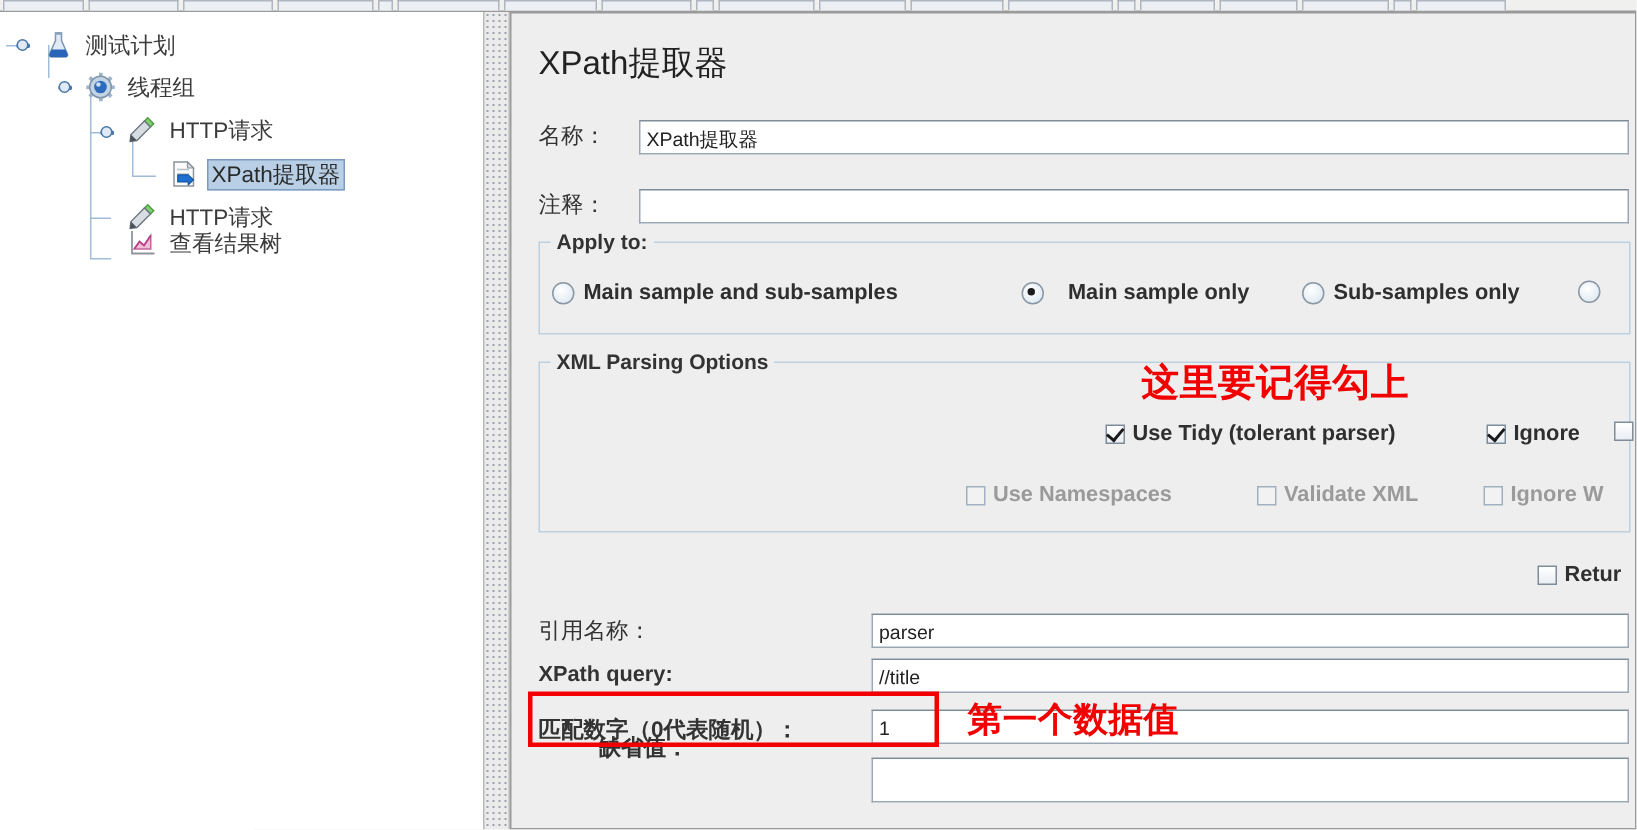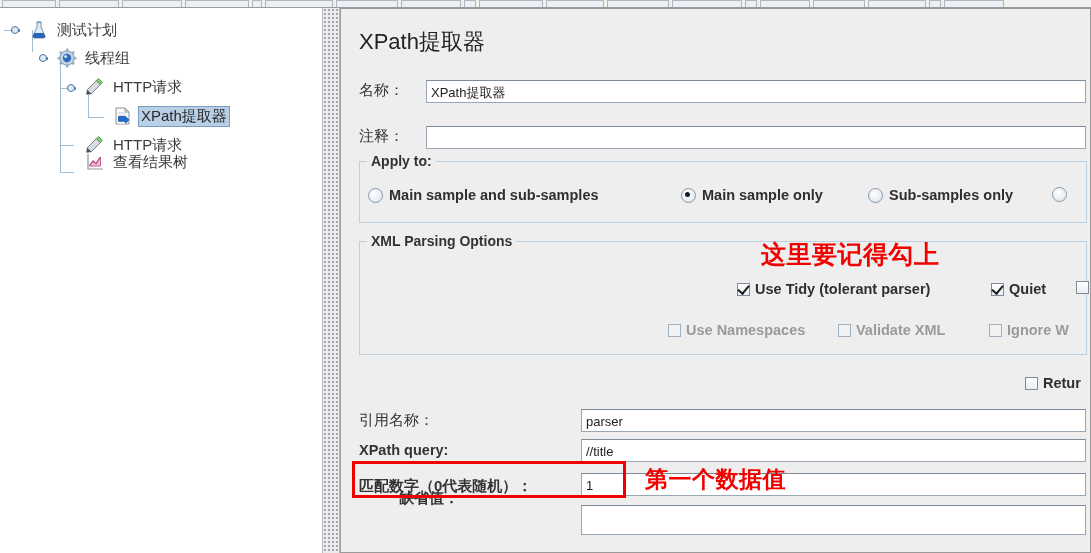--- a/index.html
+++ b/index.html
@@ -267,21 +267,21 @@
   </div>
   <div class="tfield" style="position:absolute;left:85px;top:117px;width:660px;"></div>
 
   <div class="group" style="left:18px;top:152px;width:728px;height:62px;">
     <span class="group-title">Apply to:</span>
   </div>
   <div class="rwrap" style="left:27px;top:178px;">
     <span class="radio"></span>
     <span class="rlabel">Main sample and sub-samples</span>
   </div>
-  <div class="rwrap" style="left:340px;top:178px;">
+  <div class="rwrap" style="left:340px;top:178px;gap:10px;">
     <span class="radio on"></span>
     <span class="rlabel">Main sample only</span>
   </div>
   <div class="rwrap" style="left:527px;top:178px;">
     <span class="radio"></span>
     <span class="rlabel">Sub-samples only</span>
   </div>
   <div class="rwrap" style="left:711px;top:178px;">
     <span class="radio"></span>
     <span class="rlabel"></span>
@@ -290,28 +290,28 @@
   <div class="group" style="left:18px;top:232px;width:728px;height:114px;">
     <span class="group-title">XML Parsing Options</span>
   </div>
 
   <div class="cwrap" style="left:396px;top:272px;">
     <span class="cbox on"></span>
     <span class="clabel">Use Tidy (tolerant parser)</span>
   </div>
   <div class="cwrap" style="left:650px;top:272px;">
     <span class="cbox on"></span>
-    <span class="clabel">Quiet</span>
+    <span class="clabel">Ignore</span>
   </div>
   <div class="cwrap" style="left:735px;top:272px;">
     <span class="cbox"></span>
     <span class="clabel"></span>
   </div>
 
-  <div class="cwrap disabled" style="left:327px;top:313px;">
+  <div class="cwrap disabled" style="left:303px;top:313px;">
     <span class="cbox"></span>
     <span class="clabel">Use Namespaces</span>
   </div>
   <div class="cwrap disabled" style="left:497px;top:313px;">
     <span class="cbox"></span>
     <span class="clabel">Validate XML</span>
   </div>
   <div class="cwrap disabled" style="left:648px;top:313px;">
     <span class="cbox"></span>
     <span class="clabel">Ignore W</span>

